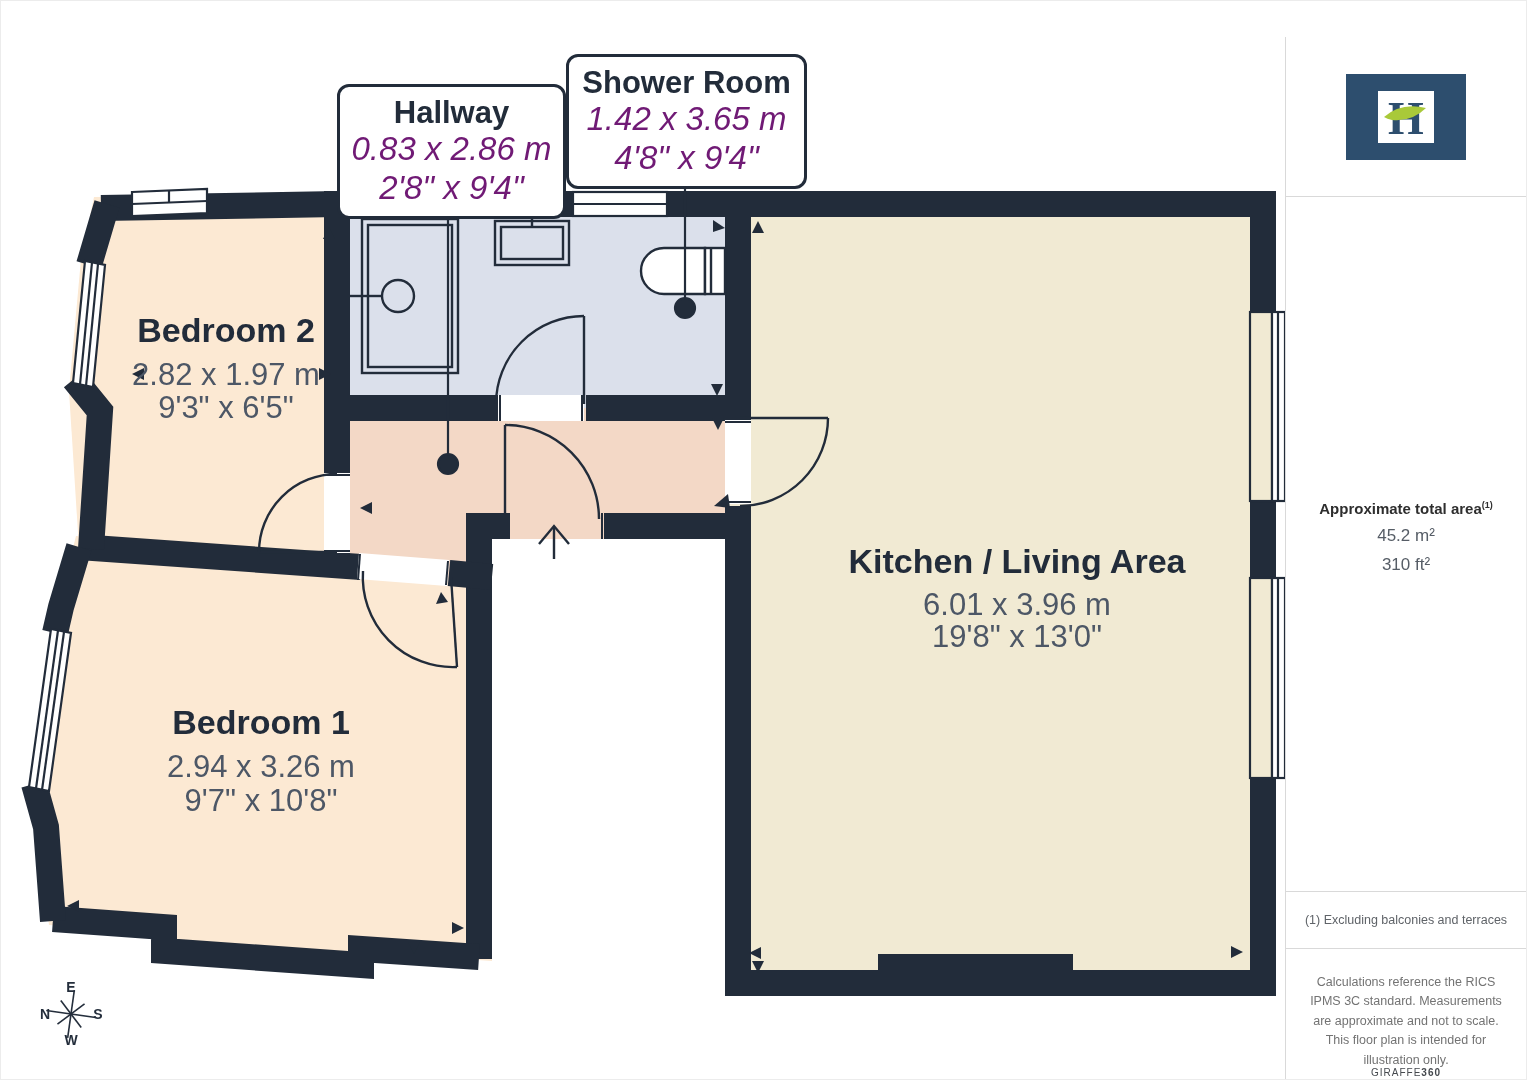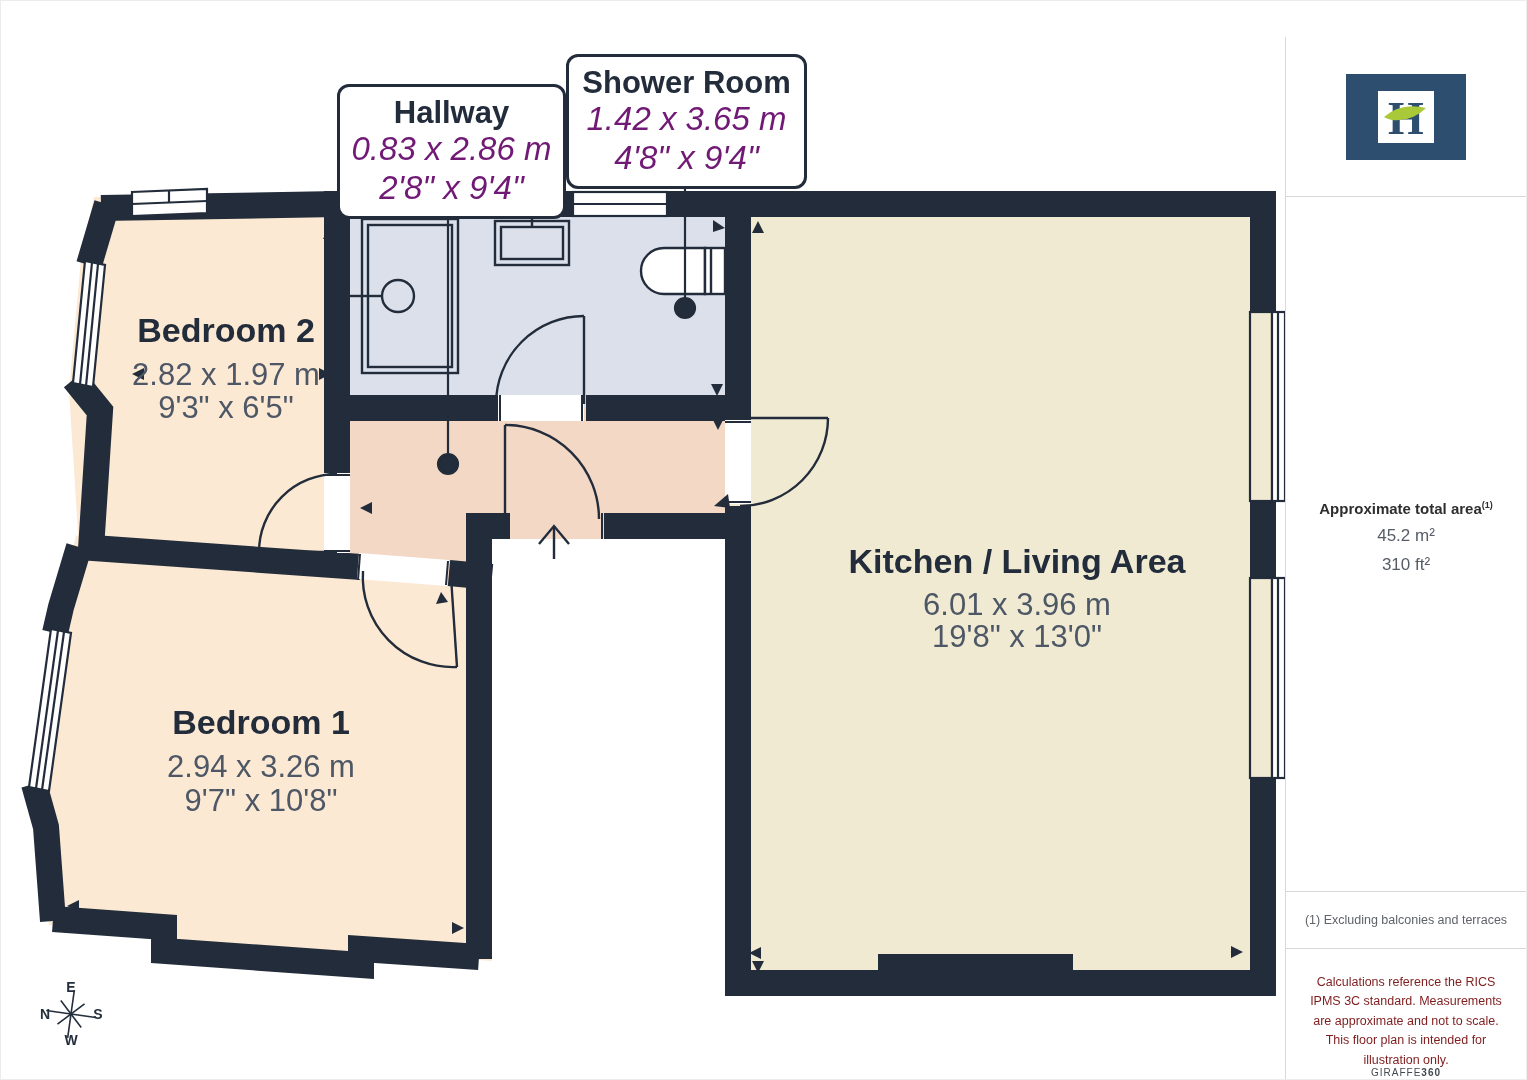--- a/index.html
+++ b/index.html
@@ -22,21 +22,21 @@
   .sec-logo{top:0;height:160px;border-bottom:1px solid #d9d9d9;display:flex;align-items:center;justify-content:center;}
   .sec-area{top:160px;height:695px;border-bottom:1px solid #d9d9d9;}
   .area-block{position:absolute;top:303px;left:0;width:100%;text-align:center;}
   .area-h{font-size:15px;font-weight:700;color:#2e2e2e;}
   .area-h sup{font-size:9px;}
   .area-v{font-size:17px;color:#565d66;margin-top:9px;}
   .sec-note{top:855px;height:57px;border-bottom:1px solid #d9d9d9;display:flex;align-items:center;justify-content:center;}
   .note-t{font-size:12.5px;color:#5f6368;text-align:center;}
   .sec-legal{top:912px;height:168px;}
   .legal-t{position:absolute;top:24px;left:50%;transform:translateX(-50%);width:204px;
-           font-size:12.5px;line-height:1.55;color:#7f1d1d;text-align:center;}
+           font-size:12.5px;line-height:1.55;color:#737373;text-align:center;}
   .brand{position:absolute;top:118px;left:0;width:100%;text-align:center;
          font-size:10px;color:#45494e;letter-spacing:1px;}
   .brand b{font-weight:700;}
 </style>
 </head>
 <body>
 
 <div class="page">
 
   <svg class="plan-svg" width="1527" height="1080" viewBox="0 0 1527 1080">

